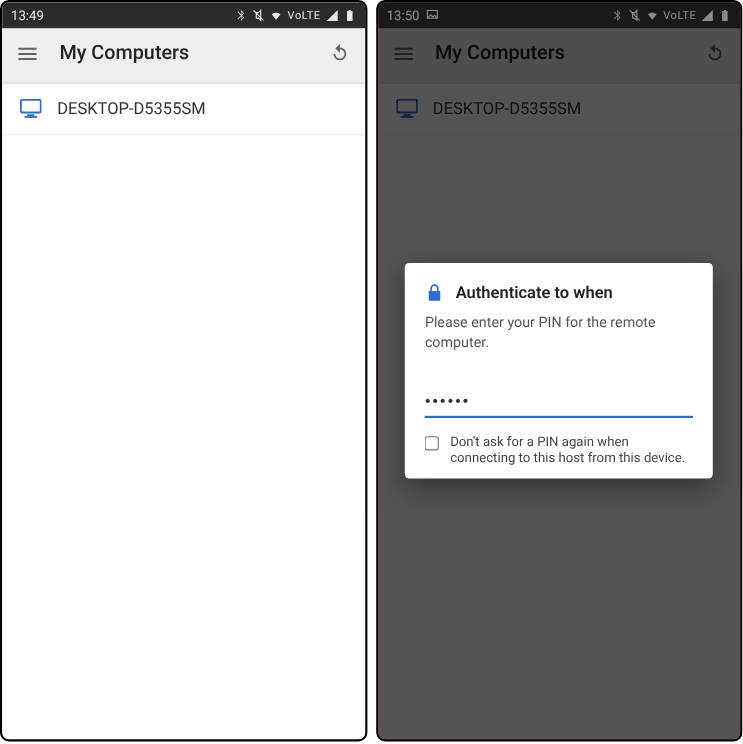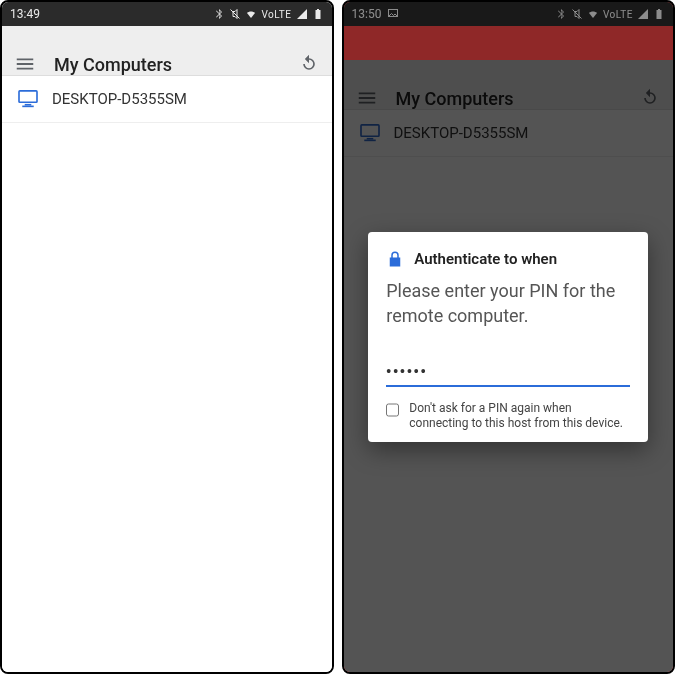--- a/index.html
+++ b/index.html
@@ -17,39 +17,39 @@
     height: 674px;
     border: 2px solid #000;
     border-radius: 8px;
     background: #fefefe;
     position: relative;
     overflow: hidden;
     display: flex;
     flex-direction: column;
   }
   .phone.dimmed .screen-content { filter: brightness(0.55) grayscale(0.1); pointer-events: none; }
-  .phone.dimmed { background:#ef4444;gap:34px; }
+  .phone.dimmed { background:#ef4444; }
   .statusbar {
     height: 24px;
     background: #2b2b2b;
     color: #eaeaea;
     display: flex;
     align-items: center;
     justify-content: space-between;
     padding: 0 8px;
     font-size: 12px;
   }
   .statusbar .right { display:flex; gap:4px; align-items:flex-end; }
   .statusbar svg { width:12px; height:12px; fill:#eaeaea; }
   .appbar {
     height: 50px;
     background: #eeeeee;
     display: flex;
-    align-items: flex-end;
-    padding: 0 12px;
+    align-items: flex-start;
+    padding: 12px 12px;
     gap: 18px;
     border-bottom: 1px solid #ddd;
   }
   .appbar .title { font-size: 18px; font-weight: 500; color:#222; flex:1; }
   .hamburger, .refresh { width:22px; height:22px; display:flex; align-items:center; justify-content:center; color:#5f6368; }
   .screen-content { flex:1; background:#fff; display:flex; flex-direction:column; }
   .list-item {
     display:flex; gap:14px;
     padding: 14px 16px;
     border-bottom:1px solid #eee;
@@ -66,21 +66,21 @@
     width: 280px;
     background:#fff;
     border-radius:4px;
     box-shadow: 0 8px 24px rgba(0,0,0,0.4);
     padding: 18px 18px 10px 18px;
     display:flex; flex-direction:column;
   }
   .dialog-header { display:flex; align-items:center; gap:10px; margin-bottom:10px; }
   .dialog-header .lock { width:18px; height:18px; }
   .dialog-title { font-size:15px; font-weight:600; color:#222; }
-  .dialog-body { font-size:18px; color:#555; line-height:1.4; margin-bottom:30px; }
+  .dialog-body { font-size:13px; color:#555; line-height:1.4; margin-bottom:30px; }
   .pin-input {
     border:none; border-bottom:2px solid #2b6cd9;
     width:100%; font-size:14px; letter-spacing:2px;
     padding:4px 0 6px 0; outline:none; margin-bottom:14px;
     color:#333;
   }
   .checkbox-row { display:flex; gap:10px; font-size:12px; color:#444; line-height:1.3; }
   .checkbox-row input[type=checkbox] { width:16px; height:16px; margin-top:1px; }
   .dialog-actions { display:flex; justify-content:flex-end; gap:20px; margin-right:6px; margin-bottom:6px; }
   .dialog-actions button {

